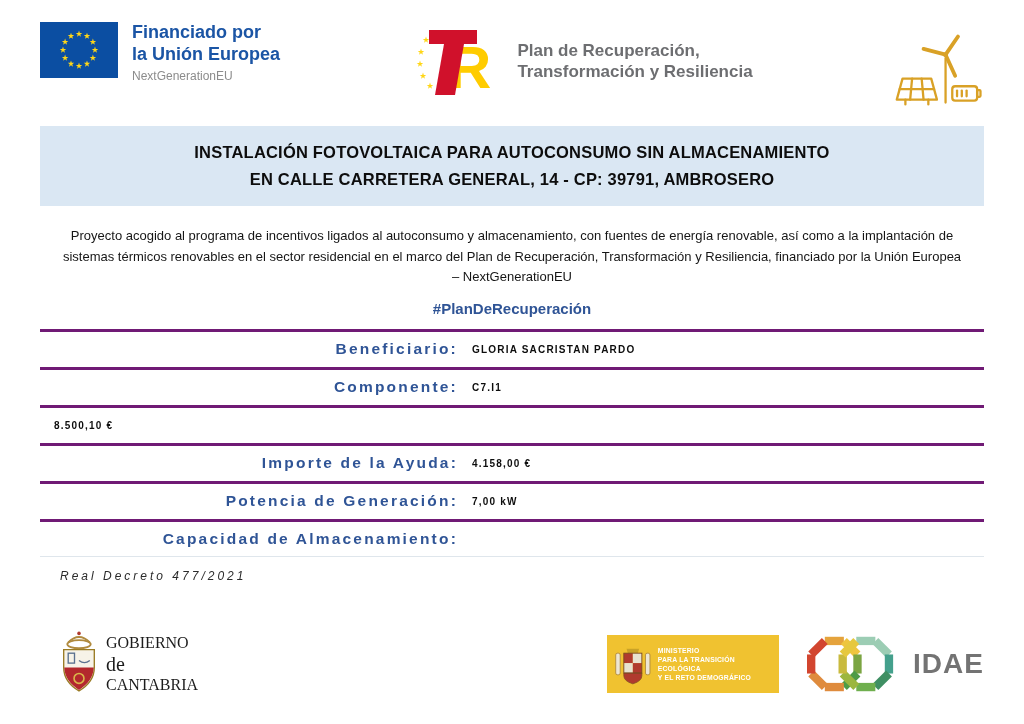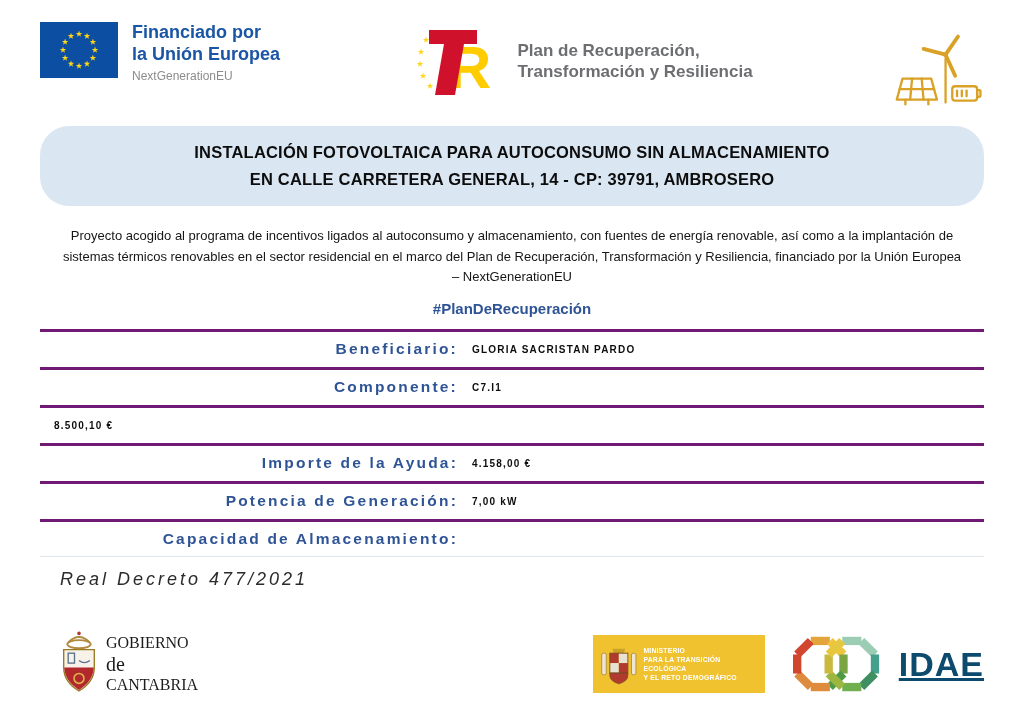--- a/index.html
+++ b/index.html
@@ -10,46 +10,46 @@
   
   .header { display:flex; align-items:flex-start; justify-content:space-between; height:96px; margin-top:4px; }
   .eu-logo { display:flex; align-items:flex-start; gap:14px; }
   .eu-text .l1, .eu-text .l2 { font-weight:bold; font-size:18px; line-height:1.2; color:#1B55A5; }
   .eu-text .l3 { font-size:12px; color:#8C8C8C; margin-top:4px; }
   .prtr-logo { display:flex; align-items:center; gap:10px; margin-top:2px; }
   .prtr-text .l1, .prtr-text .l2 { font-weight:bold; font-size:17px; line-height:1.25; color:#6D6E71; }
   .renew-icon { margin-top:4px; }
 
   
-  .banner { margin-top:8px; background:#DAE7F3; padding:13px 8px; text-align:center;border-radius:29px; }
+  .banner { margin-top:8px; background:#DAE7F3; padding:13px 8px; text-align:center; }
   .banner div { font-weight:bold; font-size:16.5px; line-height:1.65; color:#0d0d0d; letter-spacing:0.2px; }
 
   
   .intro { margin:20px 22px 0 22px; text-align:center; font-size:13px; line-height:1.55; color:#161616; }
   .hashtag { margin-top:13px; text-align:center; font-weight:bold; font-size:15px; color:#2F5496; padding-bottom:12px; }
 
   
   .details { width:944px; }
   .row { display:flex; align-items:center; height:38px; border-top:3px solid #701a75; }
   .row:last-child { border-bottom:1px solid #DFE6EC; }
   .row .label { width:418px; text-align:right; font-weight:bold; font-size:15.5px; letter-spacing:2.2px; color:#2F5496; }
   .row .value { padding-left:14px; font-weight:bold; font-size:10px; letter-spacing:1.2px; color:#0d0d0d; }
 
   
-  .decree { margin:12px 0 0 20px; font-style:italic; font-size:18px; letter-spacing:3px; color:#2b2b2b; }
+  .decree { margin:12px 0 0 20px; font-style:italic; font-size:12px; letter-spacing:3px; color:#2b2b2b; }
 
   
   .footer { position:absolute; left:40px; right:40px; bottom:22px; display:flex; align-items:center; }
   .cantabria { display:flex; align-items:center; margin-left:12px; }
   .cantabria-text { font-family:"Liberation Serif", serif; font-size:16px; line-height:1.15; color:#1c1c1c; }
   .cantabria-text .de { font-size:20px; }
   .ministerio { margin-left:auto; width:172px; height:58px; background:#F0C230; display:flex; align-items:center; gap:5px; padding:5px 6px; }
   .ministerio-text { color:#ffffff; font-weight:bold; font-size:6.8px; line-height:1.35; letter-spacing:0.2px; }
   .idae { display:flex; align-items:center; gap:12px; margin-left:22px; }
-  .idae-label { font-weight:bold; font-size:34px; letter-spacing:1px; color:#0c4a6e;text-decoration:underline; }
+  .idae-label { font-weight:bold; font-size:28px; letter-spacing:1px; color:#737373; }
 </style>
 </head>
 <body>
 
 <div class="page">
 
   <div class="header">
 
     <div class="eu-logo">
       <svg width="78" height="56" viewBox="0 0 78 56">

